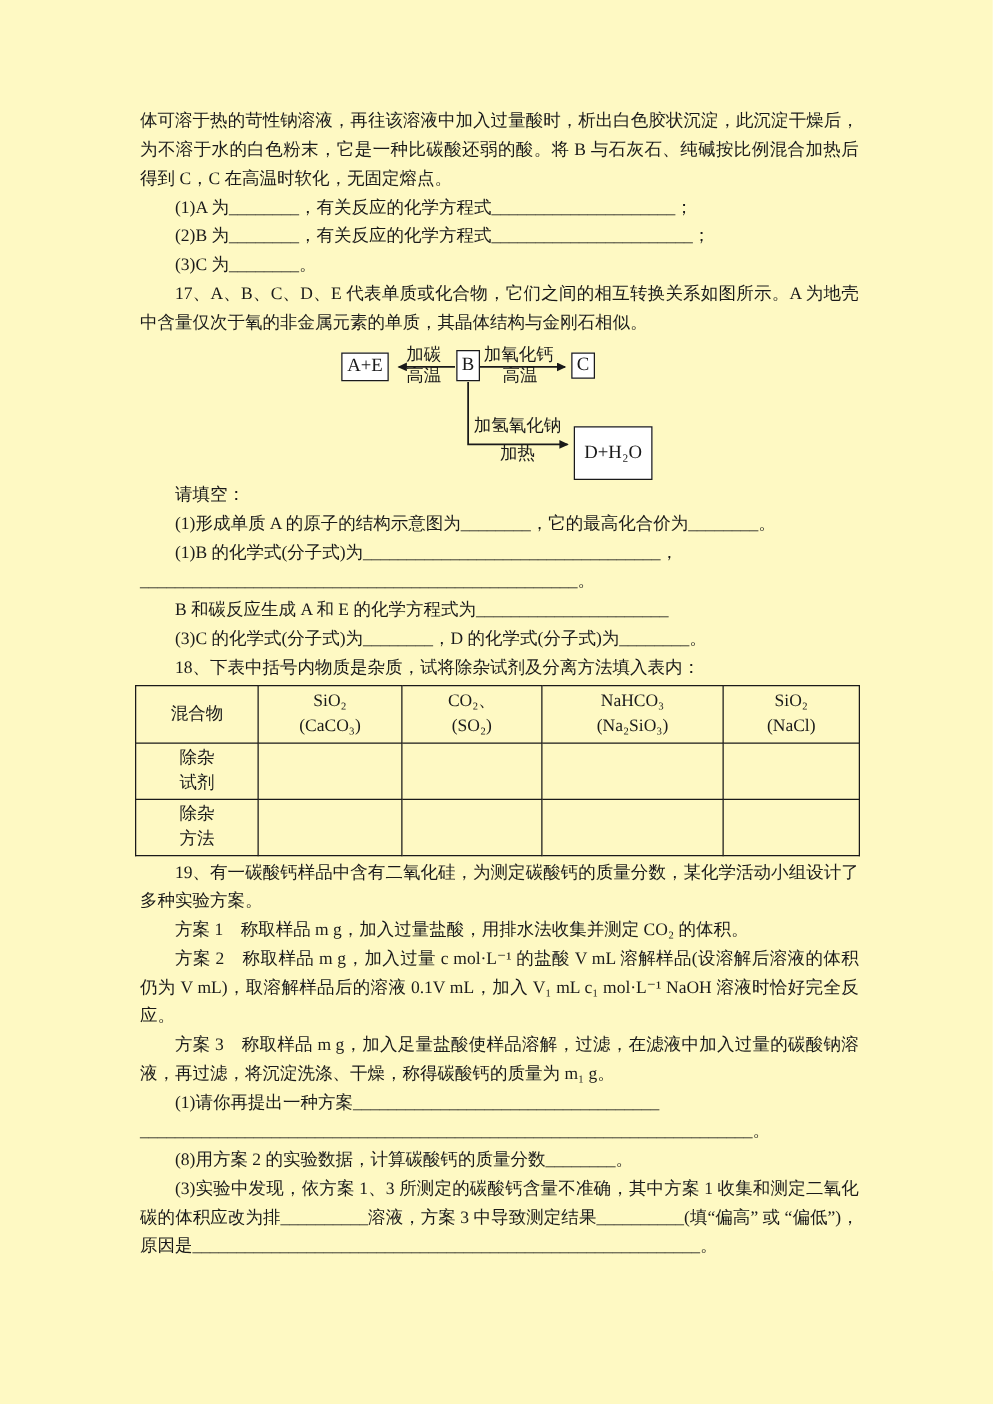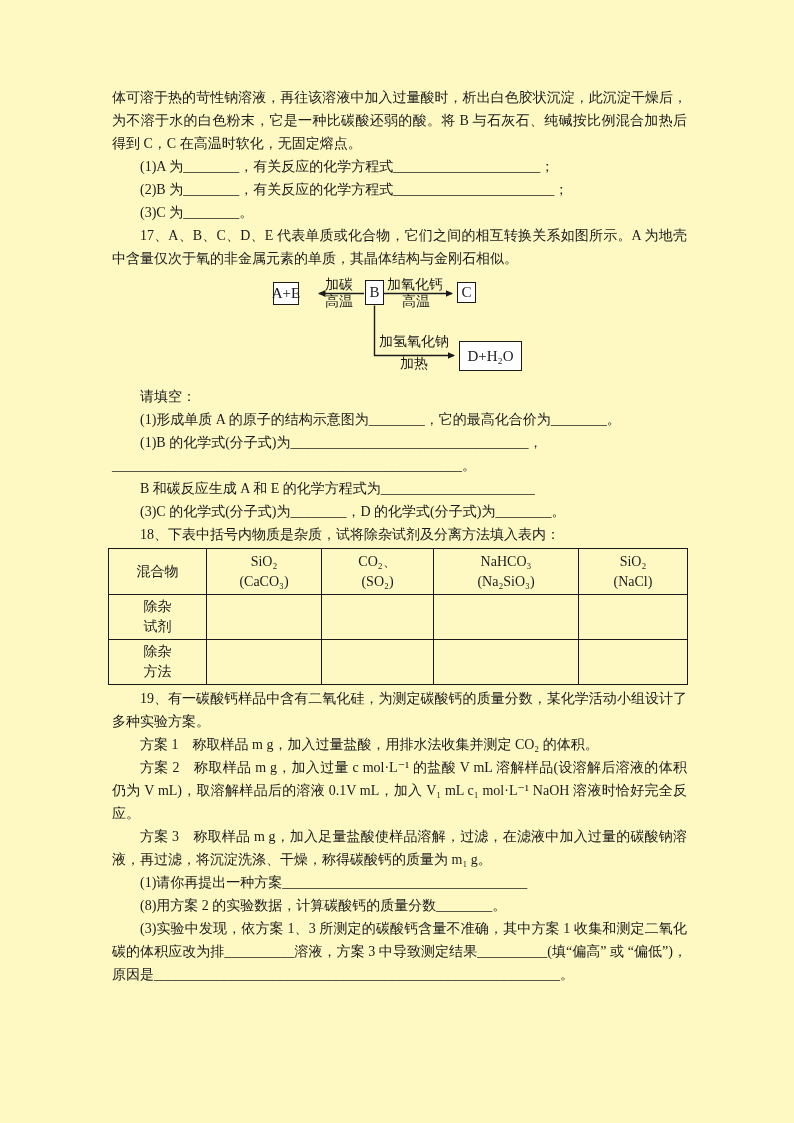--- a/index.html
+++ b/index.html
@@ -24,24 +24,24 @@
     margin:8px 0 11px 161px;
     font-size:14px; line-height:1;
   }
   .diagram svg { position:absolute; left:0; top:0; }
   .dbox {
     position:absolute; box-sizing:border-box;
     border:1.5px solid #1a1a1a;
     display:flex; align-items:center; justify-content:center;
     font-size:15px; background:#ffffff;
   }
-  .box-ae { left:0;    top:4px;  width:26px; height:23px; }
+  .box-ae { left:0;    top:4px;  width:38px; height:23px; }
   .box-b  { left:92px; top:2px;  width:19px; height:25px; }
   .box-c  { left:184px;top:4px;  width:19px; height:21px; }
-  .box-d  { left:186px;top:63px; width:63px; height:30px; }
+  .box-d  { left:186px;top:63px; width:63px; height:43px; }
   .dlabel { position:absolute; white-space:nowrap; }
   .lbl-jiatan   { left:52px;  top:0; }
   .lbl-gaowen-l { left:52px;  top:17px; }
   .lbl-jygh     { left:114px; top:0; }
   .lbl-gaowen-r { left:129px; top:17px; }
   .lbl-jqyhn    { left:106px; top:57px; }
   .lbl-jiare    { left:127px; top:79px; }
 
   
   table.q18 {
@@ -145,18 +145,19 @@
         </tbody>
       </table>
     </section>
 
     <section>
       <p class="para ind">19、有一碳酸钙样品中含有二氧化硅，为测定碳酸钙的质量分数，某化学活动小组设计了多种实验方案。</p>
       <p class="para ind">方案 1　称取样品 m g，加入过量盐酸，用排水法收集并测定 CO₂ 的体积。</p>
       <p class="para ind">方案 2　称取样品 m g，加入过量 c mol·L⁻¹ 的盐酸 V mL 溶解样品(设溶解后溶液的体积仍为 V mL)，取溶解样品后的溶液 0.1V mL，加入 V₁ mL c₁ mol·L⁻¹ NaOH 溶液时恰好完全反应。</p>
       <p class="para ind">方案 3　称取样品 m g，加入足量盐酸使样品溶解，过滤，在滤液中加入过量的碳酸钠溶液，再过滤，将沉淀洗涤、干燥，称得碳酸钙的质量为 m₁ g。</p>
       <div class="line ind">(1)请你再提出一种方案___________________________________</div>
+      <div class="line">______________________________________________________________________。</div>
       <div class="line ind">(8)用方案 2 的实验数据，计算碳酸钙的质量分数________。</div>
       <p class="para ind">(3)实验中发现，依方案 1、3 所测定的碳酸钙含量不准确，其中方案 1 收集和测定二氧化碳的体积应改为排__________溶液，方案 3 中导致测定结果__________(填“偏高” 或 “偏低”)，原因是__________________________________________________________。</p>
     </section>
 
   </main>
 </div>
 
 </body></html>

